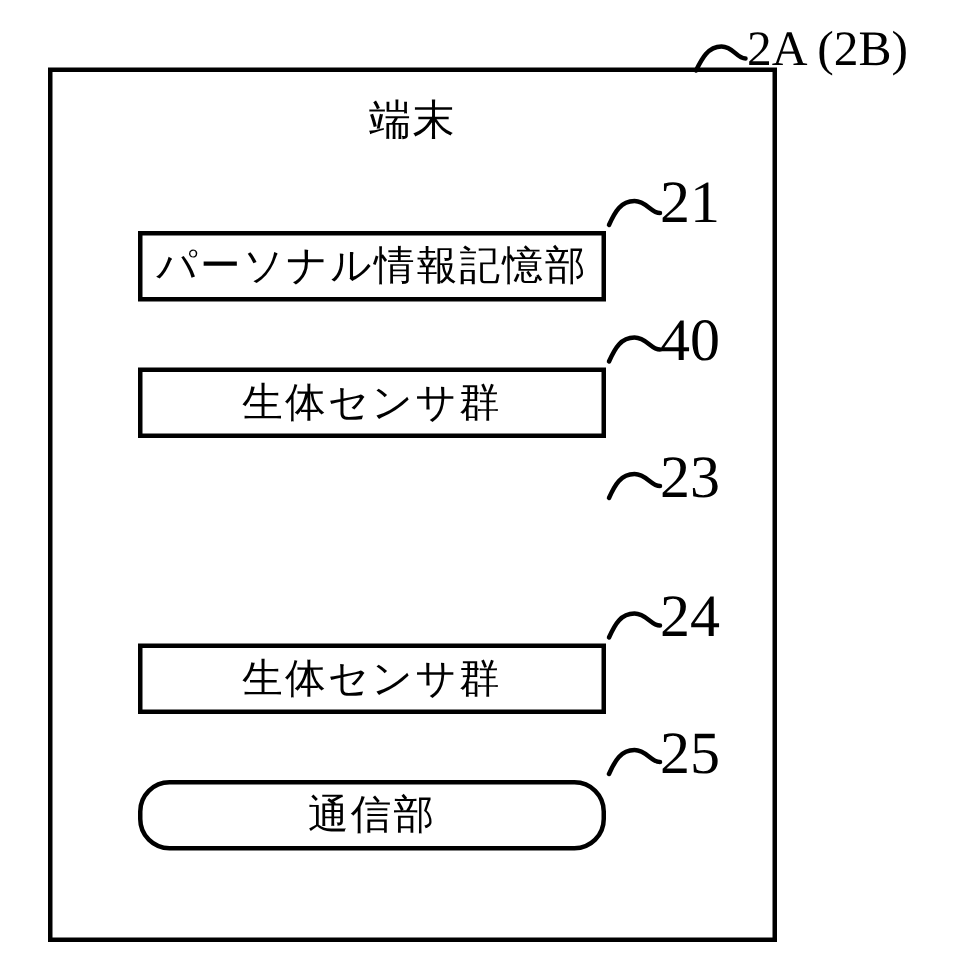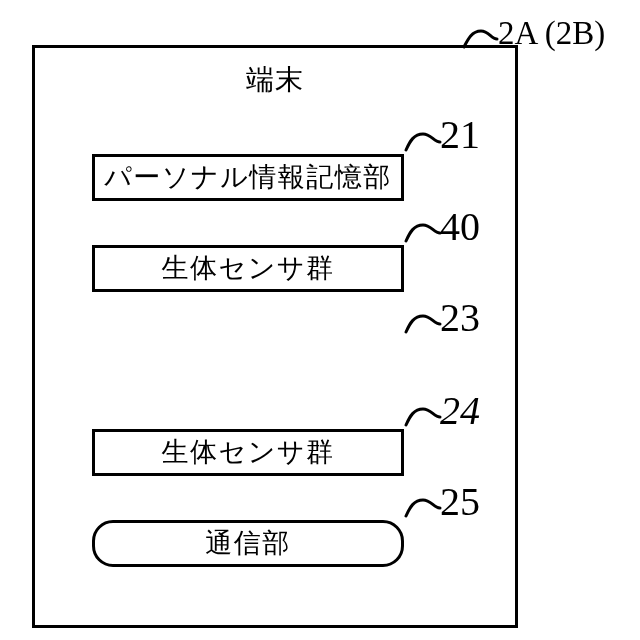--- a/index.html
+++ b/index.html
@@ -80,21 +80,21 @@
   .ref-num {
     position: absolute;
     font-size: 40px;
     line-height: 30px;
     font-family: "Liberation Serif", "DejaVu Serif", serif;
     white-space: nowrap;
   }
   .ref-num.n21 { left: 440px; top: 120px; }
   .ref-num.n22 { left: 440px; top: 212px; }
   .ref-num.n23 { left: 440px; top: 303px; }
-  .ref-num.n24 { left: 440px; top: 396px; font-style: italic; }
+  .ref-num.n24 { left: 440px; top: 396px; }
   .ref-num.n25 { left: 440px; top: 487px; text-align: right; }
 
   .ref-num.main {
     left: 498px;
     top: 5px;
     font-size: 33px;
     line-height: 33px;
     margin-top: 12px;
   }
 

